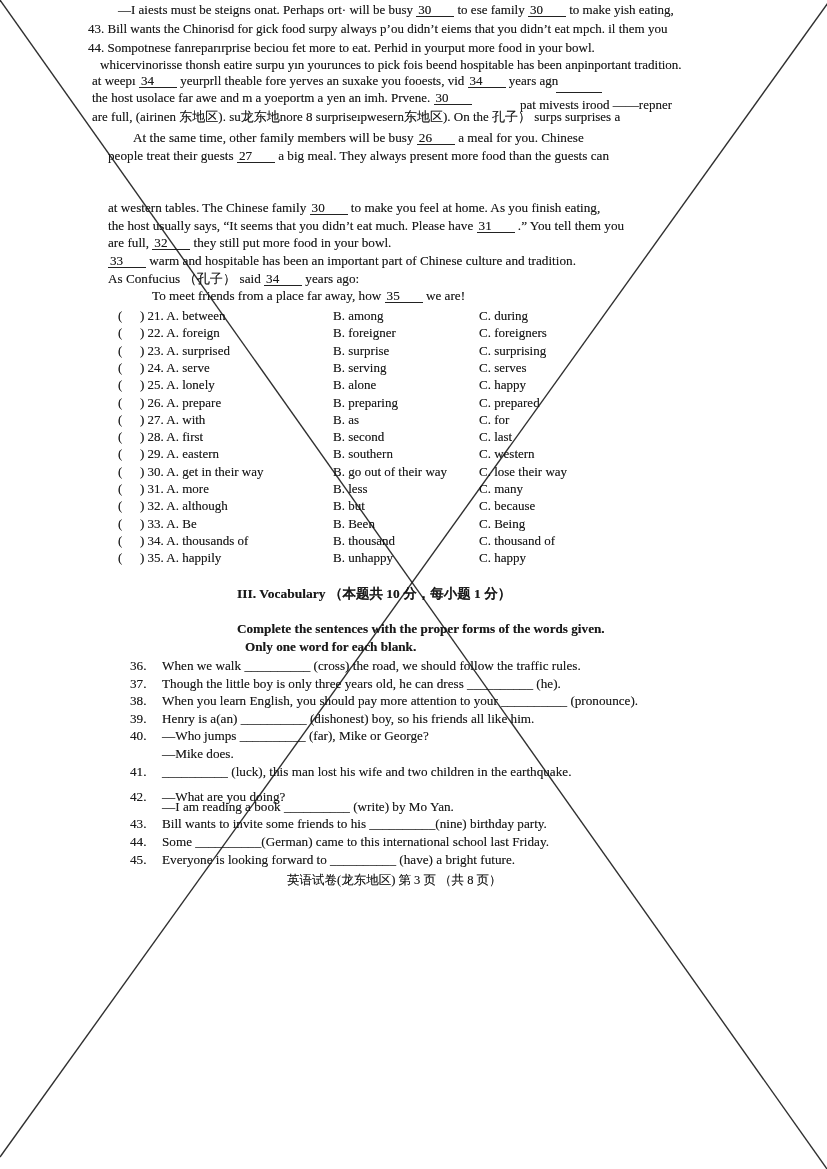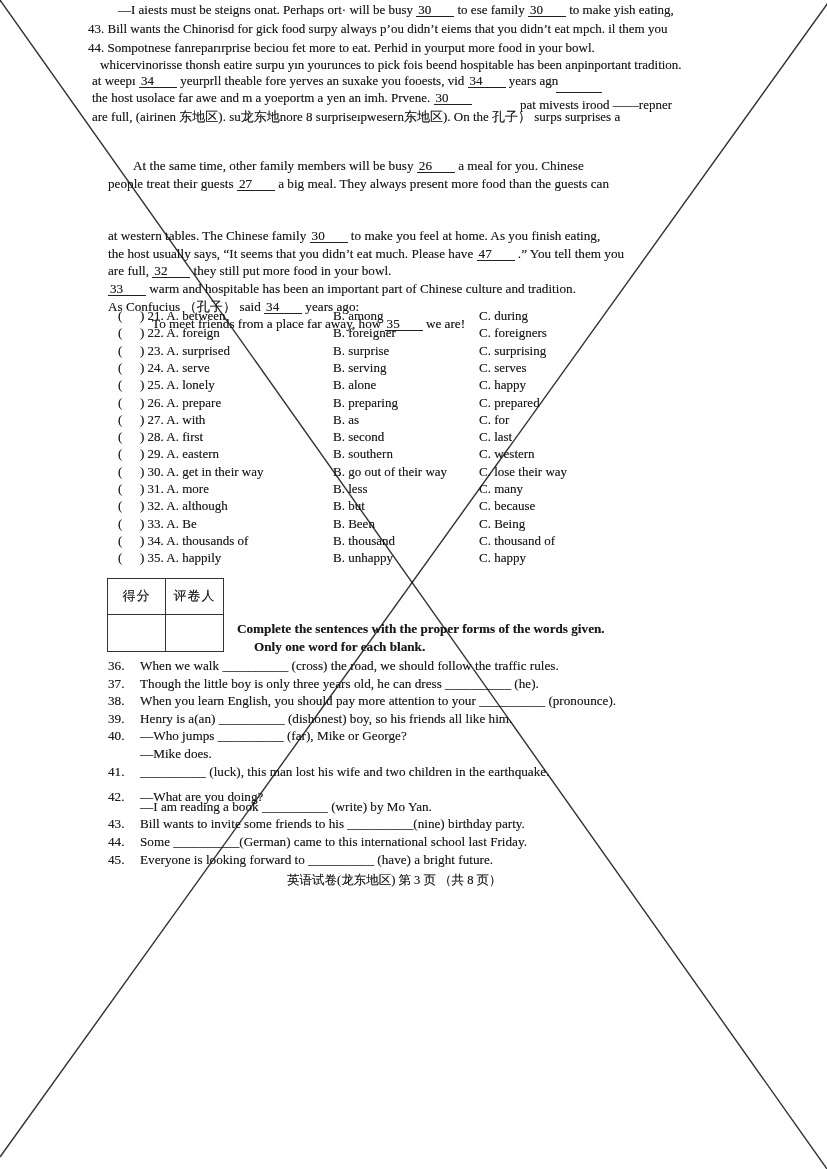--- a/index.html
+++ b/index.html
@@ -11,21 +11,21 @@
   .ghost div{position:absolute;white-space:nowrap;font-size:13px;}
   .ghost div:nth-child(1){left:118px;top:2px;}
   .ghost div:nth-child(2){left:88px;top:21px;}
   .ghost div:nth-child(3){left:88px;top:40px;}
   .ghost div:nth-child(4){left:100px;top:57px;}
   .ghost div:nth-child(5){left:92px;top:73px;}
   .ghost div:nth-child(6){left:92px;top:90px;}
   .ghost div:nth-child(7){left:520px;top:97px;}
   .ghost div:nth-child(8){left:92px;top:108px;}
   
-  .passage div{position:absolute;left:108px;white-space:nowrap;font-size:13.2px;margin-top:28px;}
+  .passage div{position:absolute;left:108px;white-space:nowrap;font-size:13.2px;}
   .passage div:nth-child(1){left:133px;}
   .passage div:nth-child(8){left:152px;}
   .passage div:nth-child(10){left:133px;}
   
   .orow{position:absolute;left:0;width:100%;height:17px;font-size:13px;}
   .orow span{position:absolute;white-space:nowrap;}
   .o-paren{left:118px;}
   .o-q{left:140px;}
   .o-b{left:333px;}
   .o-c{left:479px;}
@@ -34,24 +34,24 @@
         line-height:1;padding:0 2px;}
   
   .scorebox{position:absolute;left:107px;top:578px;width:115px;height:72px;border:1.6px solid #333;}
   .scorebox .vdiv{position:absolute;left:57px;top:0;width:0;height:100%;border-left:1.4px solid #333;}
   .scorebox .hdiv{position:absolute;left:0;top:35px;width:100%;height:0;border-top:1.4px solid #333;}
   .scorebox .lbl{position:absolute;top:8px;font-size:13px;letter-spacing:1px;}
   .scorebox .lbl.l1{left:0;width:57px;text-align:center;}
   .scorebox .lbl.l2{left:58px;width:57px;text-align:center;}
   .sec-title{position:absolute;left:237px;top:585px;font-size:13.5px;font-weight:bold;white-space:nowrap;}
   .instr1{position:absolute;left:237px;top:621px;font-size:13.2px;font-weight:bold;white-space:nowrap;}
-  .instr2{position:absolute;left:254px;top:639px;font-size:13.2px;font-weight:bold;white-space:nowrap;}
+  .instr2{position:absolute;left:245px;top:639px;font-size:13.2px;font-weight:bold;white-space:nowrap;}
   
   .vrow{position:absolute;left:0;width:100%;height:17px;font-size:13.2px;}
-  .vrow span{position:absolute;white-space:nowrap;}
+  .vrow span{position:absolute;white-space:nowrap;margin-left:22px;}
   .v-n{left:108px;}
   .v-t{left:140px;}
   .footer{position:absolute;left:287px;top:872px;font-size:12.5px;white-space:nowrap;}
   .cross{position:absolute;left:0;top:0;pointer-events:none;}
   .artifact{position:absolute;left:556px;top:92px;width:46px;height:0;border-top:1.4px solid #222;}
 </style>
 </head>
 <body>
 
 <div class="page">
@@ -64,21 +64,21 @@
       <div>at weepı  <span class="bnum">34</span>  yeurprll theable fore yerves an suxake you fooests, vid  <span class="bnum">34</span>  years agn</div>
       <div>the host usolace far awe and m a yoeportm a yen an imh. Prvene. <span class="bnum">30</span></div>
       <div>pat mivests irood ——repner</div>
       <div>are full,  (airinen 东地区). su龙东地nore 8 surpriseıpwesern东地区). On the 孔子） surps surprises a</div>
     </section>
 
   <section class="passage abs" id="passage" style="left:0;top:130px;width:100%;height:180px;">
       <div style="top: 0px;">At the same time, other family members will be busy  <span class="bnum">26</span>  a meal for you. Chinese</div>
       <div style="top: 17.5px;">people treat their guests  <span class="bnum">27</span>  a big meal. They always present more food than the guests can</div>
       <div style="top: 70px;">at western tables. The Chinese family  <span class="bnum">30</span>  to make you feel at home. As you finish eating,</div>
-      <div style="top: 87.5px;">the host usually says, “It seems that you didn’t eat much. Please have  <span class="bnum">47</span> .” You tell them you</div>
+      <div style="top: 87.5px;">the host usually says, “It seems that you didn’t eat much. Please have  <span class="bnum">31</span> .” You tell them you</div>
       <div style="top: 105px;">are full,  <span class="bnum">32</span>  they still put more food in your bowl.</div>
       <div style="top: 122.5px;"><span class="bnum">33</span>  warm and hospitable has been an important part of Chinese culture and tradition.</div>
       <div style="top: 140px;">As Confucius （孔子） said  <span class="bnum">34</span>  years ago:</div>
       <div style="top: 157.5px;">To meet friends from a place far away, how  <span class="bnum">35</span>  we are!</div>
     </section>
 
   <section id="options">
       <div class="orow" style="top: 308px;">
         <span class="o-paren">(</span>
         <span class="o-q">) 21. A. between</span>
@@ -164,27 +164,22 @@
         <span class="o-c">C. thousand of</span>
       </div>
       <div class="orow" style="top: 550.2px;">
         <span class="o-paren">(</span>
         <span class="o-q">) 35. A. happily</span>
         <span class="o-b">B. unhappy</span>
         <span class="o-c">C. happy</span>
       </div>
     </section>
 
-  <div class="scorebox">
-    <div class="vdiv"></div>
-    <div class="hdiv"></div>
-    <div class="lbl l1">得分</div>
-    <div class="lbl l2">评卷人</div>
-  </div>
-
+
+  <div class="sec-title">III. Vocabulary  （本题共 10 分，每小题 1 分）</div>
   <div class="instr1">Complete the sentences with the proper forms of the words given.</div>
   <div class="instr2">Only one word for each blank.</div>
 
   <section id="vocab">
       <div class="vrow" style="top: 658px;">
         <span class="v-n">36.</span>
         <span class="v-t">When we walk __________ (cross) the road, we should follow the traffic rules.</span>
       </div>
       <div class="vrow" style="top: 675.6px;">
         <span class="v-n">37.</span>

